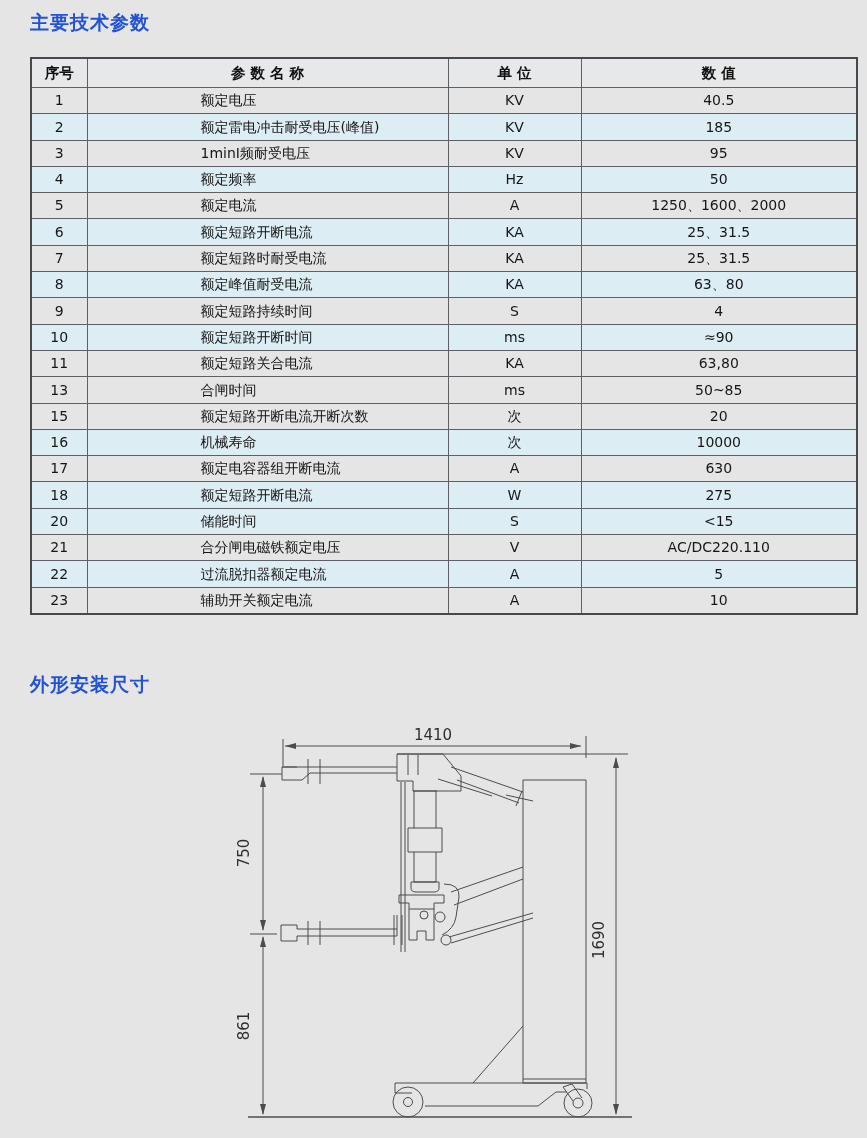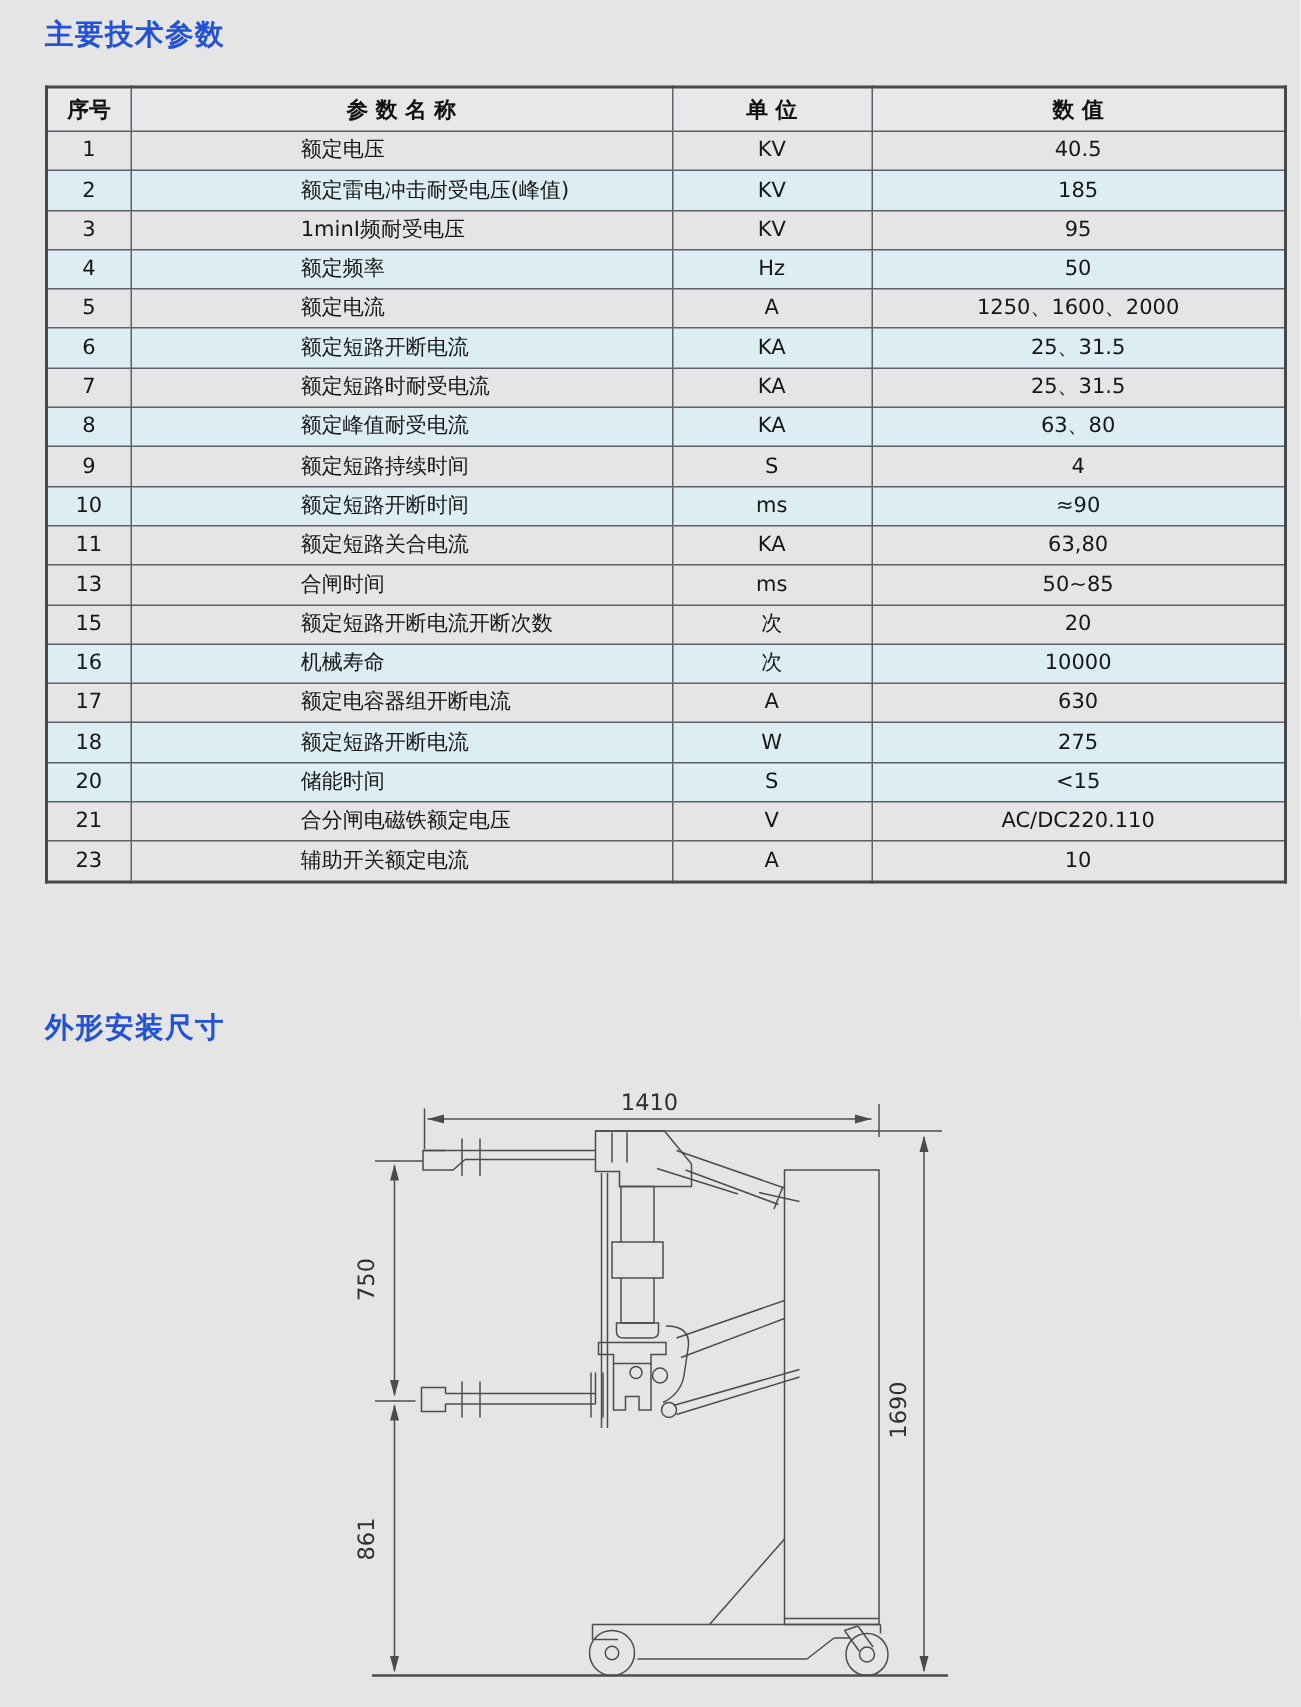--- a/index.html
+++ b/index.html
@@ -156,20 +156,26 @@
           <td class="param">储能时间</td>
           <td>S</td>
           <td>&lt;15</td>
         </tr>
         <tr>
           <td>21</td>
           <td class="param">合分闸电磁铁额定电压</td>
           <td>V</td>
           <td>AC/DC220.110</td>
         </tr>
+        <tr class="alt">
+          <td>22</td>
+          <td class="param">过流脱扣器额定电流</td>
+          <td>A</td>
+          <td>5</td>
+        </tr>
         <tr>
           <td>23</td>
           <td class="param">辅助开关额定电流</td>
           <td>A</td>
           <td>10</td>
         </tr>
       </tbody>
   </table>
 
   <div class="heading" id="heading-dim">外形安装尺寸</div>

